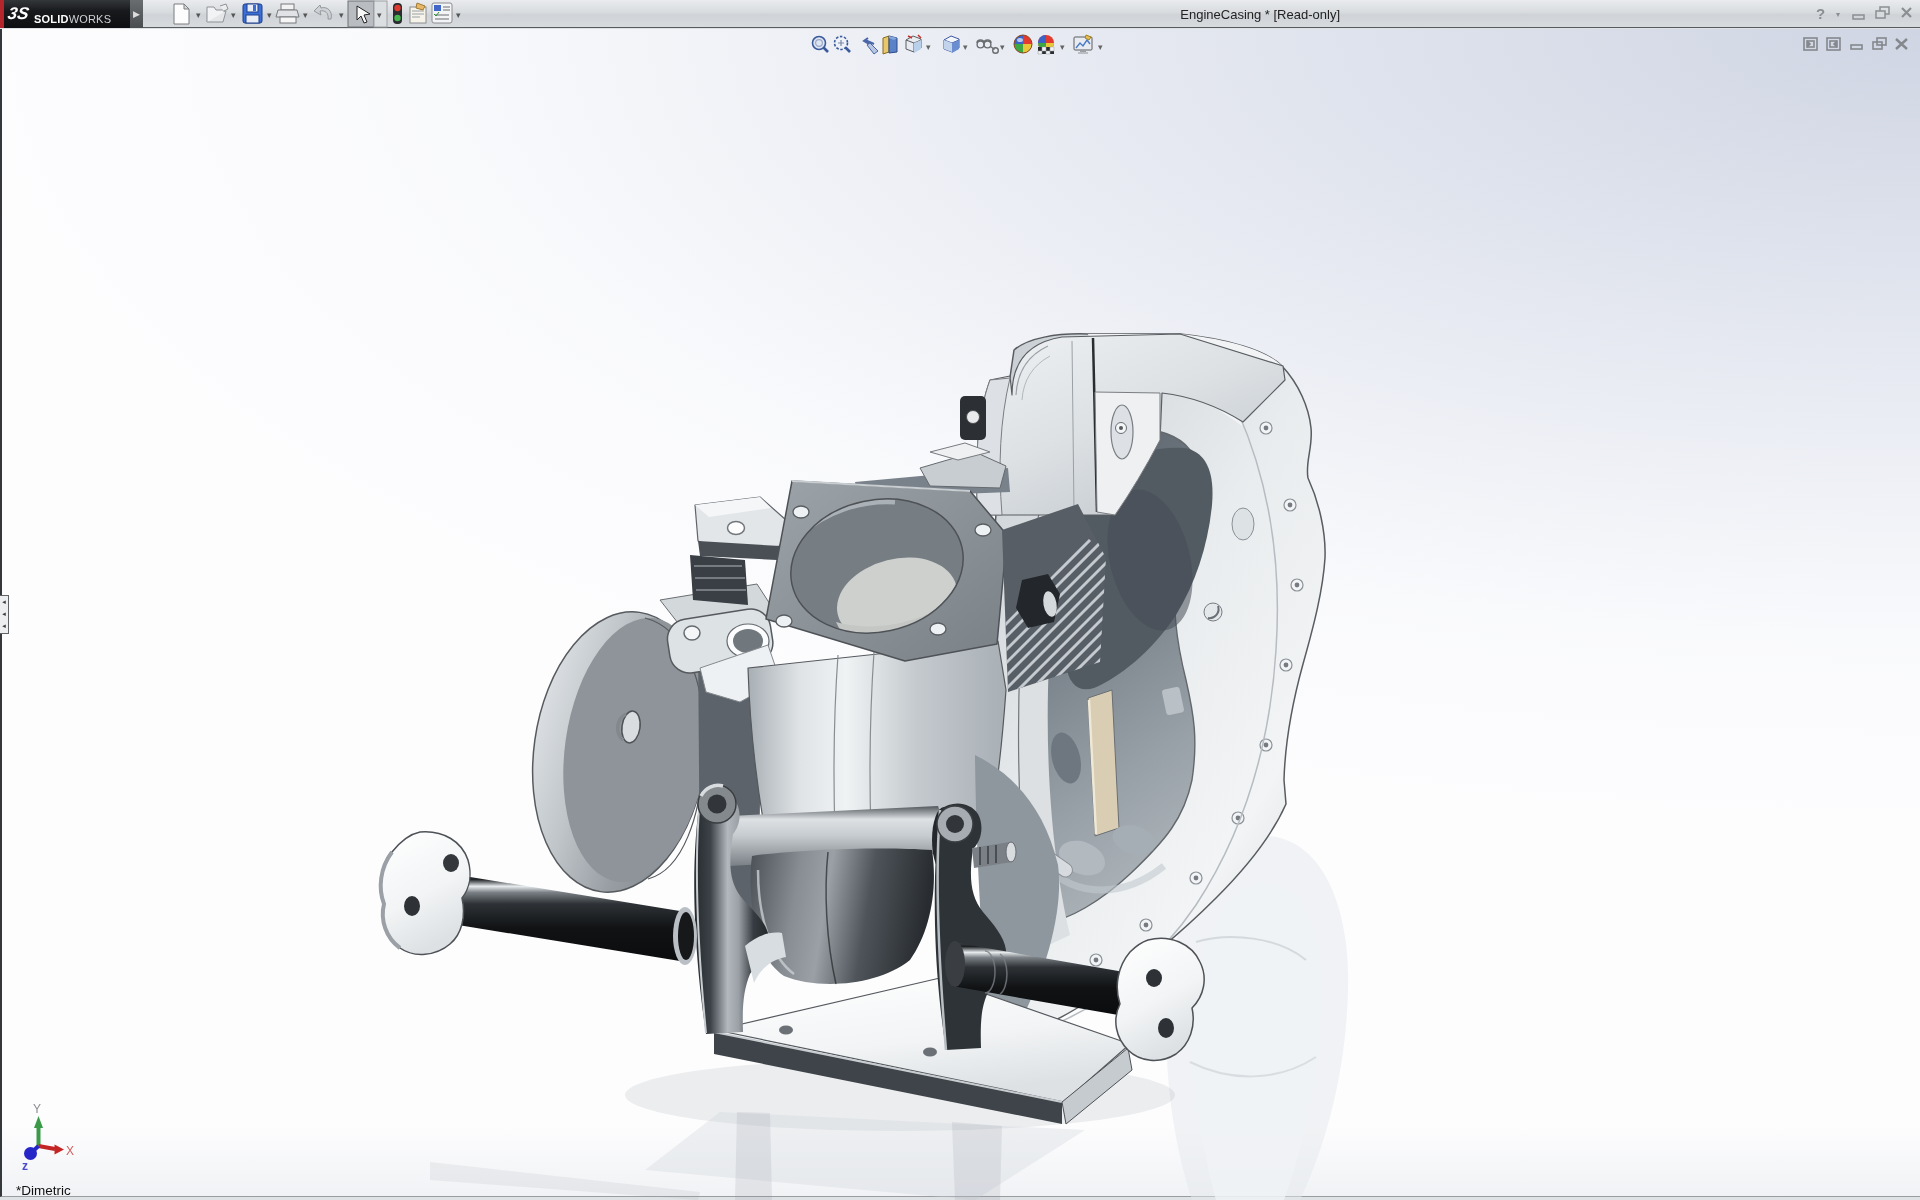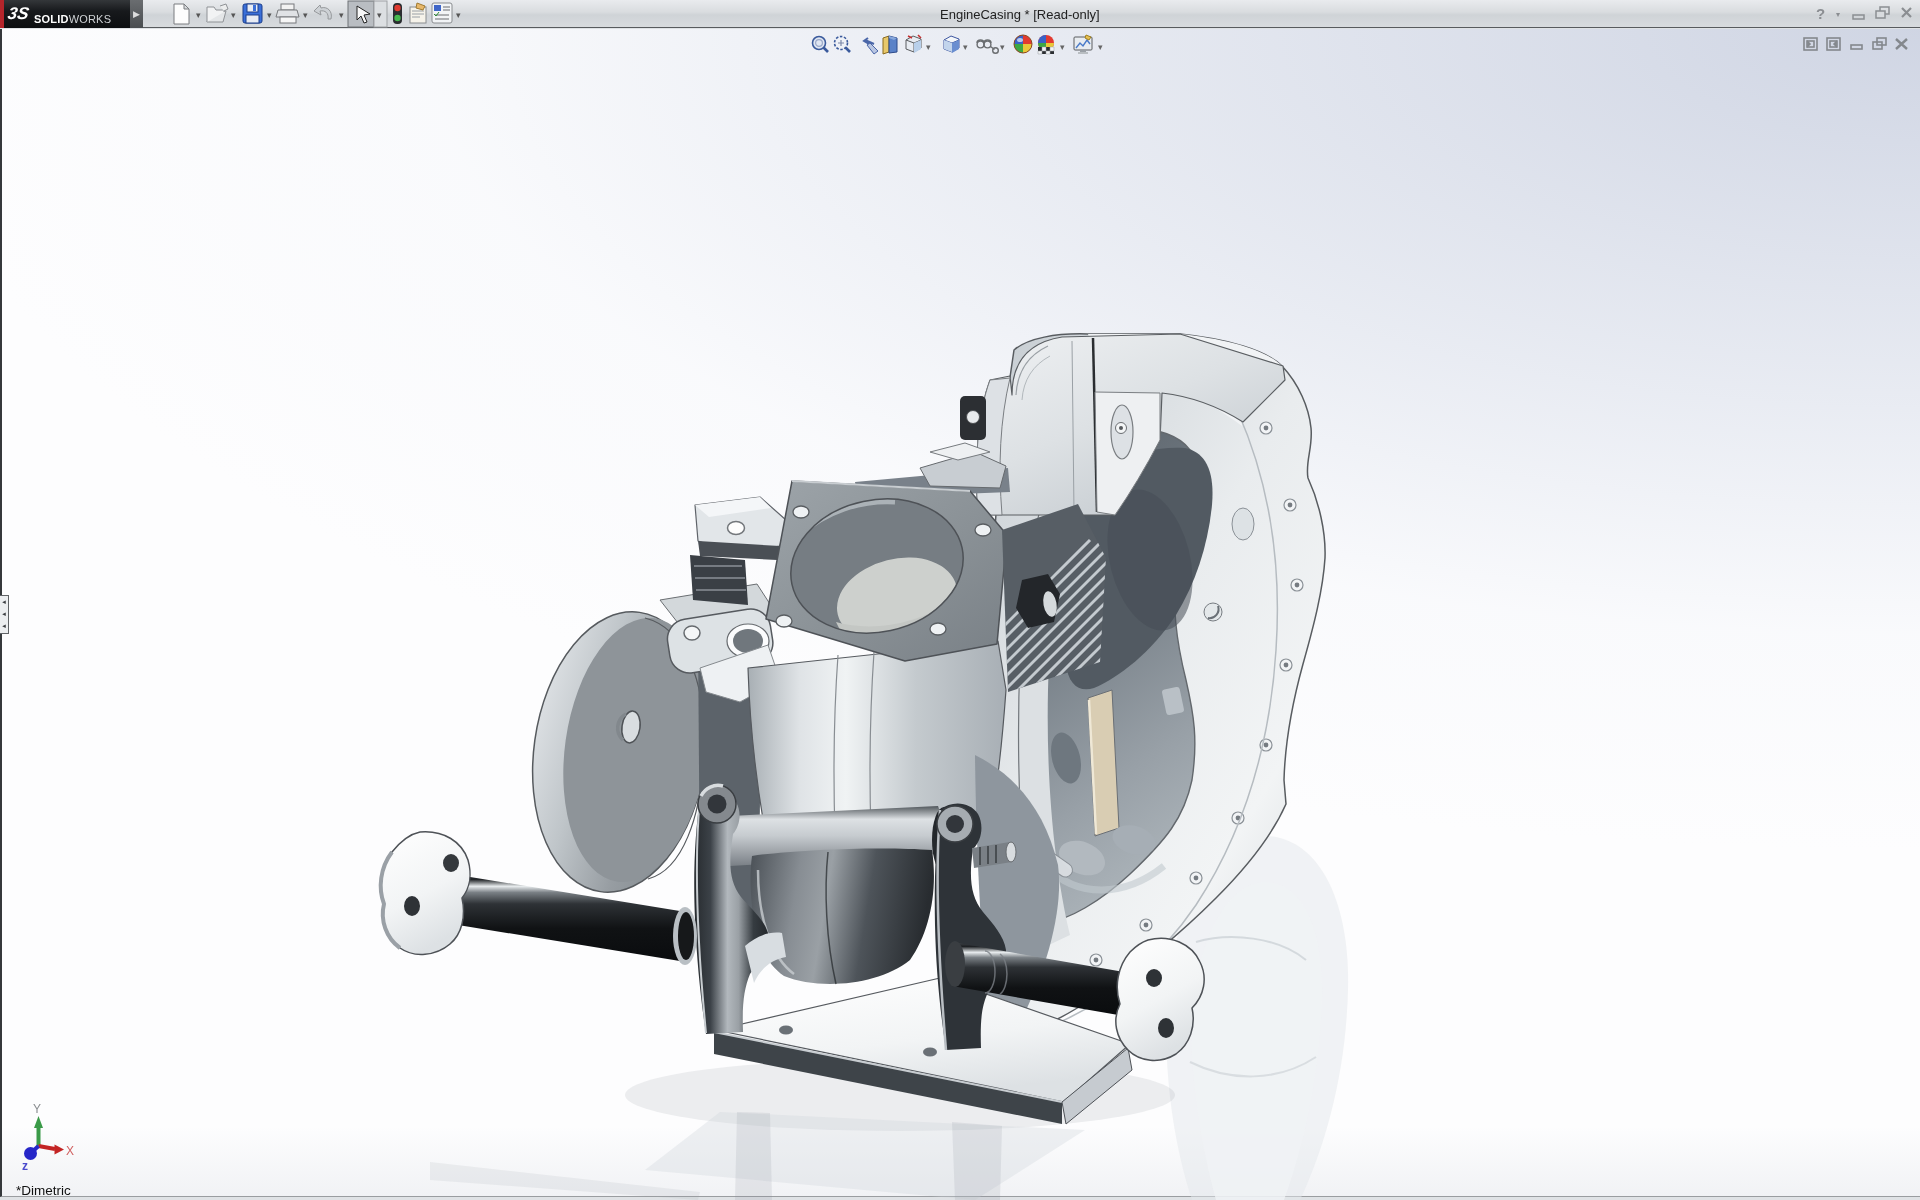--- a/index.html
+++ b/index.html
@@ -4,21 +4,21 @@
 <style>
 *{margin:0;padding:0;box-sizing:border-box}
 html,body{width:1920px;height:1200px;overflow:hidden;font-family:"Liberation Sans",sans-serif;background:#dfe2e5}
 #titlebar{position:absolute;left:0;top:0;width:1920px;height:28px;background:linear-gradient(#e9ebee 0%,#d9dcdf 45%,#cfd3d7 55%,#d8dbde 100%);border-bottom:1px solid #585b5e}
 #logo{position:absolute;left:0;top:0;width:130px;height:28px;background:linear-gradient(#34373a,#17191c 40%,#0d0f11);overflow:hidden}
 #logo .red{position:absolute;left:0;top:0;width:4px;height:28px;background:#b5252b}
 #logo .ds{position:absolute;left:8px;top:4px;font-size:17px;font-style:italic;font-weight:bold;color:#fff;transform:skewX(-10deg)}
 #logo .sw{position:absolute;left:34px;top:13px;font-size:11px;font-weight:bold;color:#fff;letter-spacing:.2px}
 #logo .sw span{font-weight:normal;color:#cfd2d5}
 #logoarr{position:absolute;left:130px;top:0;width:13px;height:28px;background:linear-gradient(#6a6d70,#4a4d50);color:#ddd;font-size:9px;line-height:28px;text-align:center}
-#title{position:absolute;left:940px;top:7px;width:400px;text-align:left;font-size:13px;color:#222}
+#title{position:absolute;left:940px;top:7px;width:400px;text-align:right;font-size:13px;color:#222}
 #viewport{position:absolute;left:0;top:29px;width:1920px;height:1168px;background:
  linear-gradient(to top, rgba(205,210,218,0.25) 0%, rgba(205,210,218,0) 6%),
  radial-gradient(120% 80% at 100% 0%, rgba(205,211,226,0.95) 0%, rgba(219,224,235,0.6) 40%, rgba(238,241,247,0.25) 65%, rgba(255,255,255,0) 88%),
  #fdfdfe;
  border-left:2px solid #35383b;border-bottom:1px solid #9a9da0}
 #lefttab{position:absolute;left:0px;top:595px;width:9px;height:39px;background:#eceef0;border:1px solid #606366;border-left:none;font-size:6px;color:#3a3d40;text-align:center;line-height:12px}
 svg{position:absolute;left:0;top:0}
 </style>
 </head>
 <body>

